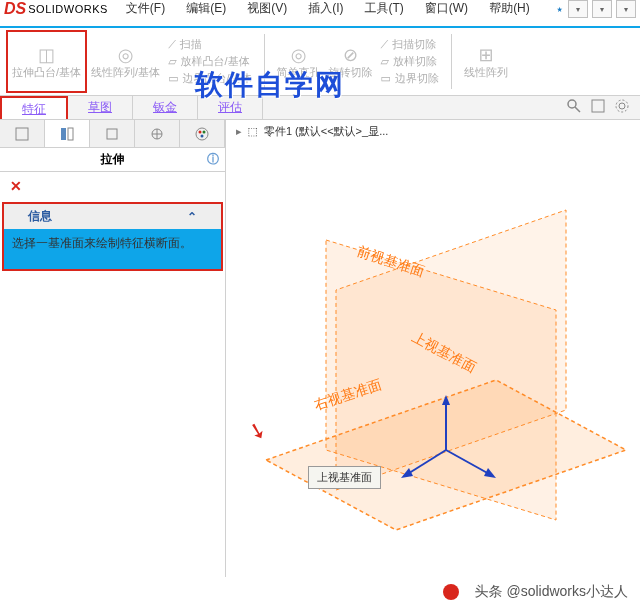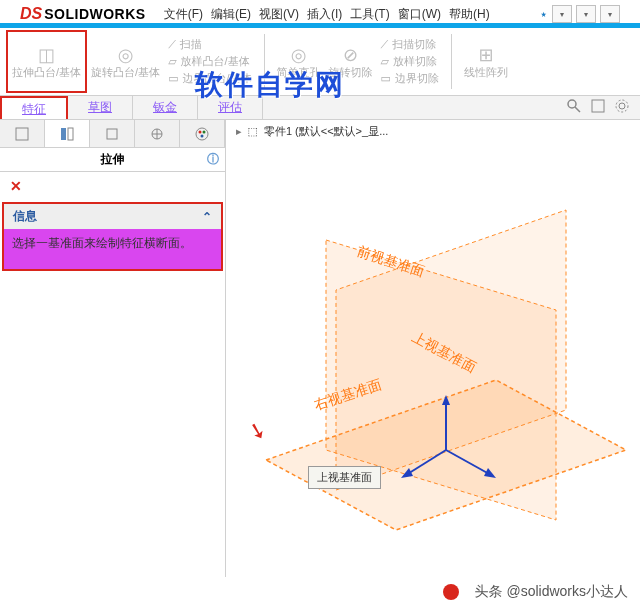--- a/index.html
+++ b/index.html
@@ -1,22 +1,22 @@
 <!DOCTYPE html>
 <html><head>
   <meta charset="utf-8">
   <style>
     * { margin: 0; padding: 0; box-sizing: border-box; }
     body { font-family: "Microsoft YaHei", Arial, sans-serif; font-size: 12px; width: 640px; height: 607px; background: #fff; overflow: hidden; position: relative; }
     
-    .menubar { display: flex; align-items: flex-end; height: 28px; padding: 0 20px; border-bottom: 5px solid #0ea5e9; }
+    .menubar { display: flex; align-items: flex-start; height: 28px; padding: 0 4px; border-bottom: 2px solid #0ea5e9; }
     .logo { display: flex; align-items: center; gap: 2px; margin-right: 18px; }
     .logo-icon { color: #d9261c; font-size: 16px; font-weight: bold; font-style: italic; }
-    .logo-text { font-weight: bold; font-size: 14px; letter-spacing: 0.5px; }
-    .menu-items { display: flex; gap: 8px; flex: 1; }
+    .logo-text { font-weight: normal; font-size: 11px; letter-spacing: 0.5px; }
+    .menu-items { display: flex; gap: 21px; flex: 1; }
     .menu-item { color: #333; cursor: pointer; }
     .menu-right { display: flex; gap: 4px; align-items: center; }
     .menu-pin { color: #1a7cc4; font-size: 14px; }
     .menu-dd { width: 20px; height: 18px; border: 1px solid #c0c0c0; background: #f8f8f8; display: inline-flex; align-items: center; justify-content: center; font-size: 8px; color: #666; }
     
     .ribbon { display: flex; height: 68px; border-bottom: 1px solid #d0d0d0; background: #fff; position: relative; }
     .ribbon-group { display: flex; padding: 2px 6px; }
     .ribbon-btn { display: flex; flex-direction: column; align-items: center; justify-content: center; padding: 2px 4px; color: #b0b0b0; font-size: 11px; line-height: 13px; text-align: center; min-width: 38px; }
     .ribbon-btn.highlighted { border: 2px solid #d9261c; }
     .ribbon-icon { width: 28px; height: 22px; display: flex; align-items: center; justify-content: center; color: #c0c0c0; font-size: 18px; }
@@ -37,22 +37,22 @@
     
     .sidebar { width: 226px; border-right: 1px solid #d0d0d0; display: flex; flex-direction: column; }
     .sidebar-tabs { display: flex; height: 28px; border-bottom: 1px solid #d0d0d0; }
     .sidebar-tab { flex: 1; display: flex; align-items: center; justify-content: center; border-right: 1px solid #d0d0d0; color: #707070; }
     .sidebar-tab.active { background: #fff; }
     .sidebar-tab:not(.active) { background: #f0f0f0; }
     .feature-header { display: flex; align-items: center; justify-content: center; height: 24px; border-bottom: 1px solid #d0d0d0; font-weight: bold; position: relative; }
     .feature-header .help { position: absolute; right: 6px; color: #6a9ed4; }
     .close-x { padding: 6px 10px; color: #d9261c; font-size: 14px; font-weight: bold; }
     .info-panel { border: 2px solid #d9261c; margin: 2px; }
-    .info-header { background: #eeeeee; padding: 4px 9px; display: flex; justify-content: space-between; align-items: center; color: #2a5aa0; font-weight: bold; }
-    .info-body { background: #d946ef; padding: 6px 8px; color: #333; min-height: 40px; }
+    .info-header { background: #eeeeee; padding: 4px 24px; display: flex; justify-content: space-between; align-items: center; color: #2a5aa0; font-weight: bold; }
+    .info-body { background: #0ea5e9; padding: 6px 8px; color: #333; min-height: 40px; }
     
     .viewport { flex: 1; position: relative; background: #fff; overflow: hidden; }
     .breadcrumb { position: absolute; top: 4px; left: 10px; display: flex; align-items: center; gap: 6px; color: #333; font-size: 11px; }
     .bc-arrow { color: #777; }
     .planes-svg { position: absolute; top: 20px; left: 0; }
     .tooltip-box { position: absolute; left: 82px; top: 346px; background: #f5f5f0; border: 1px solid #999; padding: 3px 8px; font-size: 11px; color: #333; }
     .red-arrow { position: absolute; left: 22px; top: 298px; color: #d9261c; font-size: 22px; transform: rotate(15deg); }
     
     .footer { position: absolute; bottom: 6px; right: 12px; text-align: right; color: #555; font-size: 14px; display: flex; align-items: center; gap: 16px; }
     .footer-icon { width: 16px; height: 16px; background: #d9261c; border-radius: 50%; display: inline-block; }
@@ -83,21 +83,21 @@
 </div>
 
 <div class="ribbon">
   <div class="ribbon-group">
     <div class="ribbon-btn highlighted">
       <span class="ribbon-icon">◫</span>
       <span>拉伸凸台/基体</span>
     </div>
     <div class="ribbon-btn">
       <span class="ribbon-icon">◎</span>
-      <span>旋转凸台/基体</span>
+      <span>线性阵列/基体</span>
     </div>
     <div class="ribbon-col">
       <div class="ribbon-row">
           <span>⟋</span>
           <span>扫描</span>
         </div>
       <div class="ribbon-row">
           <span>▱</span>
           <span>放样凸台/基体</span>
         </div>

